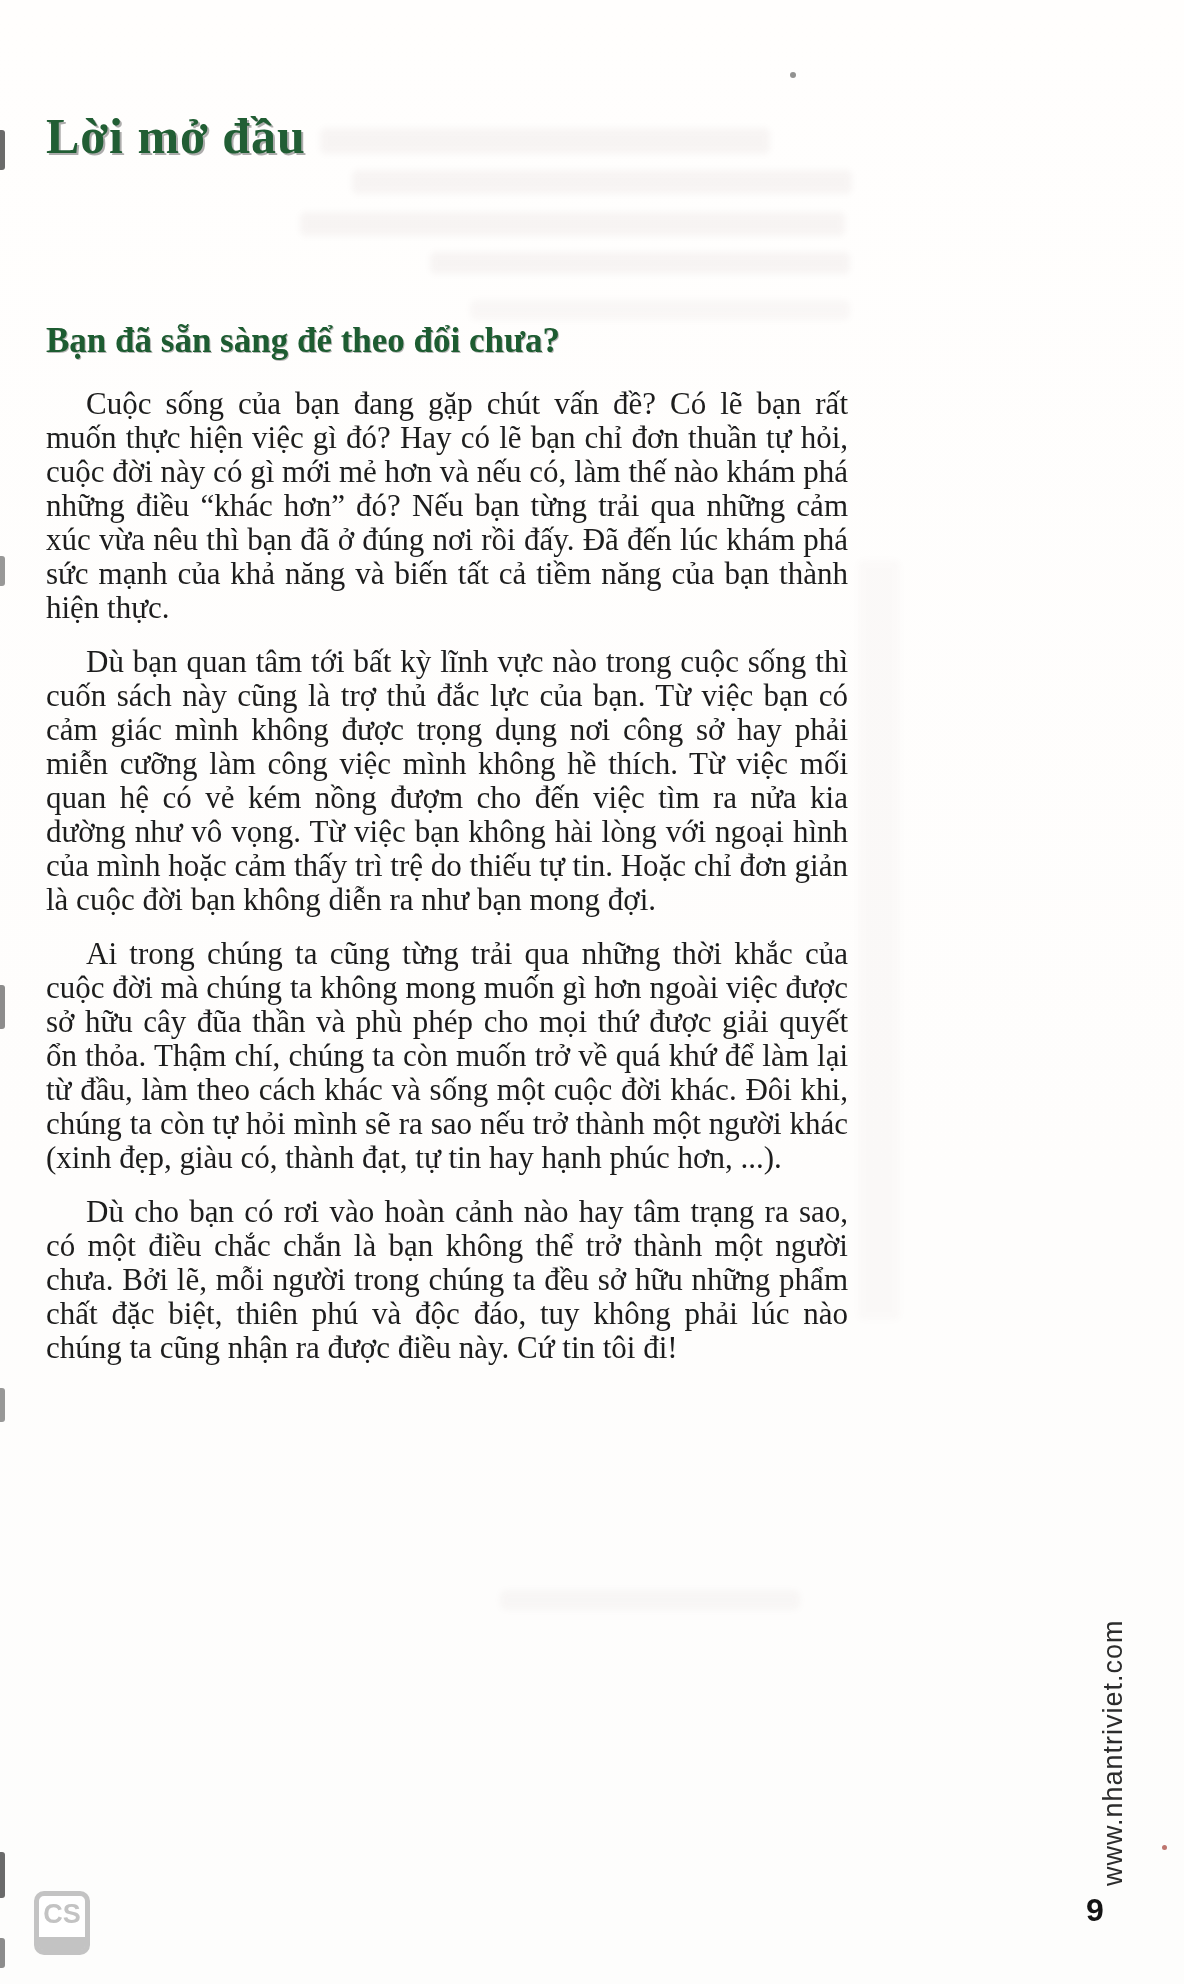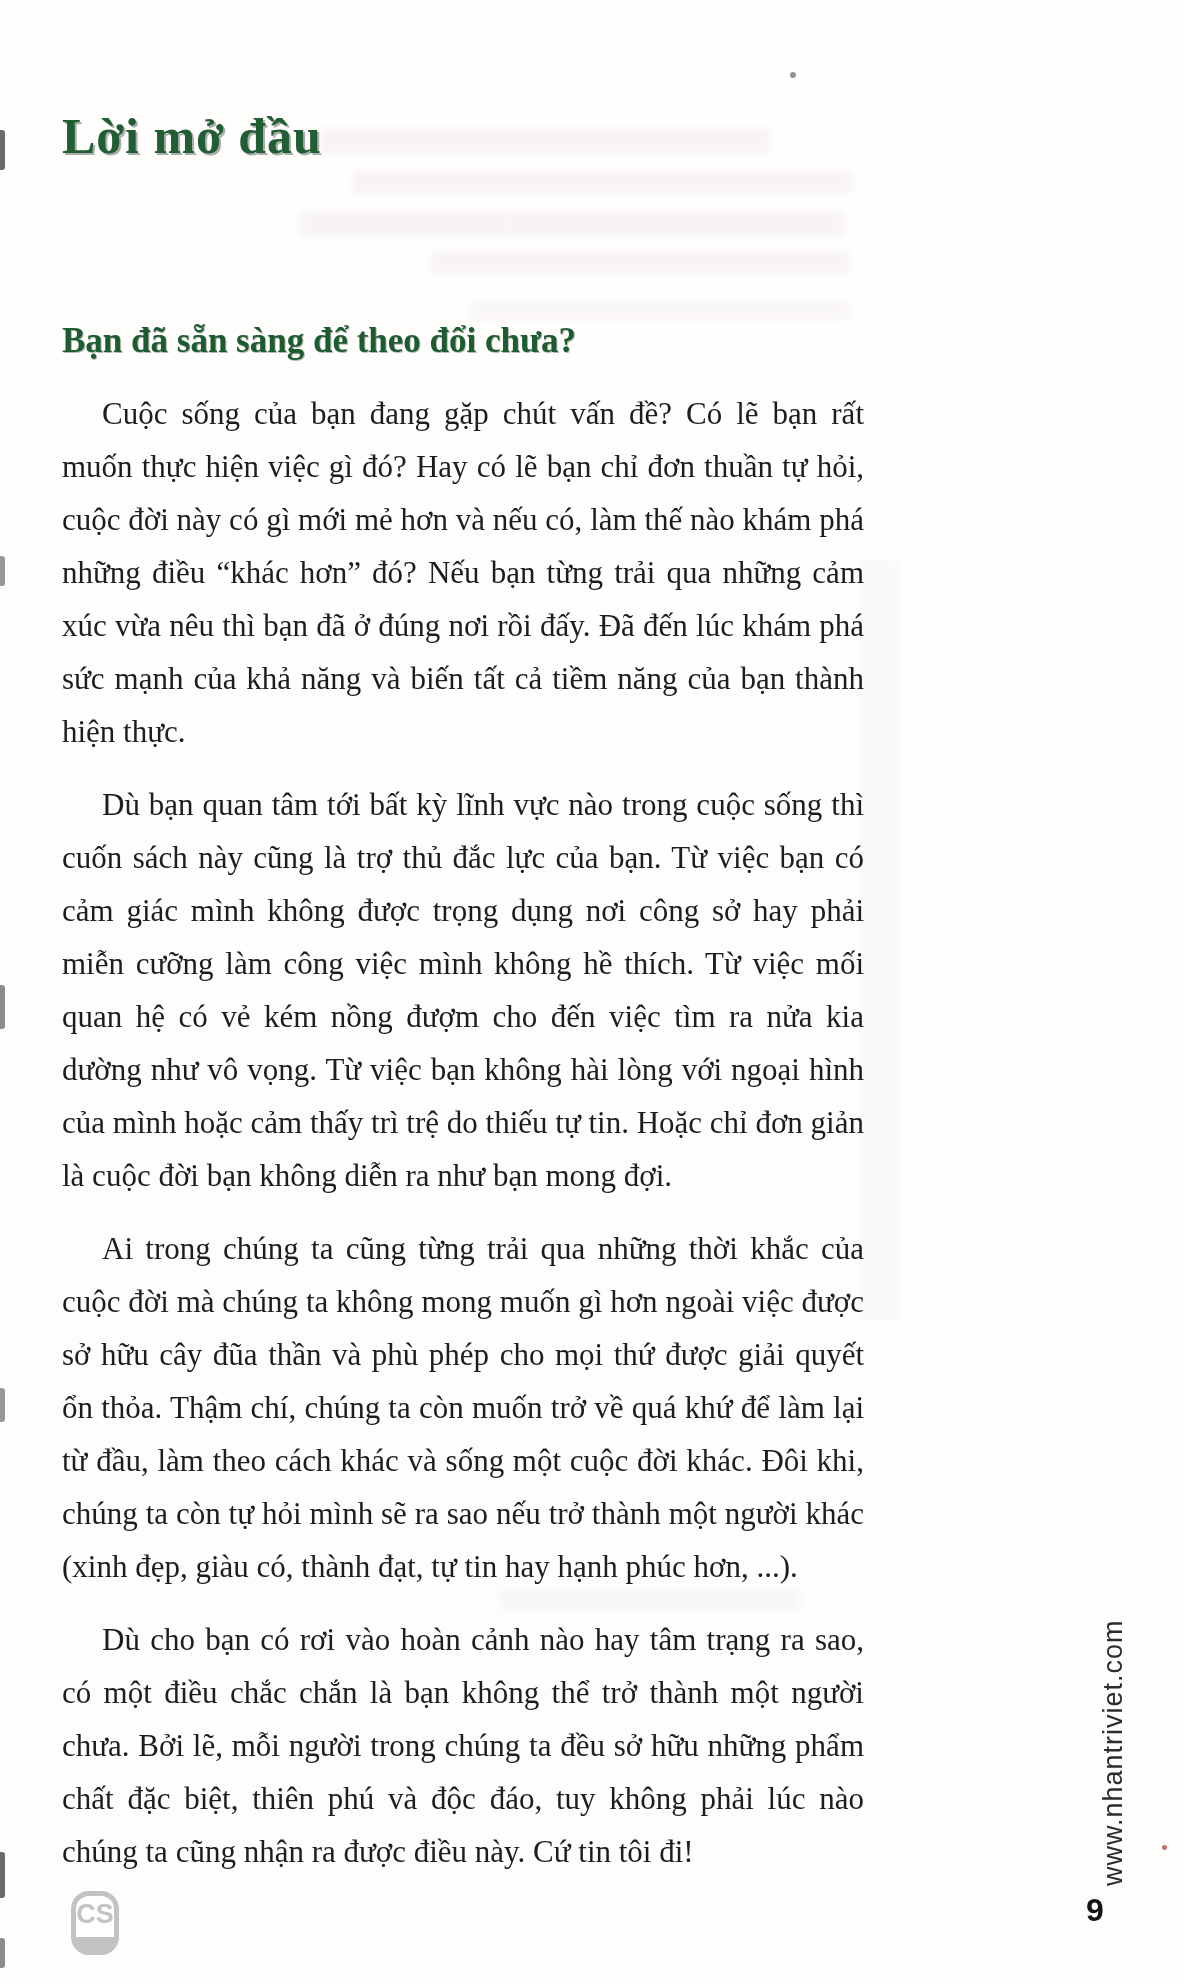--- a/index.html
+++ b/index.html
@@ -17,21 +17,21 @@
 
   
   .scan-page {
     position: absolute;
     inset: 0;
     background: linear-gradient(180deg, #fffefd 0%, #fefdfc 60%, #fdfdfc 100%);
   }
 
   .page-content {
     position: absolute;
-    left: 62px;
+    left: 46px;
     top: 104px;
     width: 802px;
   }
 
   .doc-title {
     margin: 0;
     font-size: 50px;
     font-weight: bold;
     line-height: 1.3;
     color: #215e34;
@@ -44,21 +44,21 @@
     font-size: 35px;
     font-weight: bold;
     line-height: 1.25;
     color: #1d5c31;
     text-shadow: 1px 1px 0 rgba(20, 20, 20, 0.3);
   }
 
   .body-paragraph {
     margin: 20px 0 0 0;
     font-size: 31px;
-    line-height: 53px;
+    line-height: 34px;
     color: #1d1d1d;
     text-align: justify;
     text-indent: 40px;
   }
   .body-paragraph:first-of-type {
     margin-top: 24px;
   }
 
   
   .website-vertical {
@@ -89,27 +89,26 @@
   .camscanner-watermark {
     position: absolute;
     left: 34px;
     top: 1891px;
     display: flex;
     align-items: center;
     gap: 24px;
   }
   .cs-logo {
     position: relative;
-    width: 48px;
+    width: 56px;
     height: 64px;
     box-sizing: border-box;
     border: 5px solid #c3c3c3;
-    border-radius: 18px;
+    border-radius: 10px;
     background: #ffffff;
-    margin-left: 37px;
   }
   .cs-logo-letters {
     position: absolute;
     top: 3px;
     left: 0;
     right: 0;
     text-align: center;
     font-family: "Liberation Sans", "DejaVu Sans", sans-serif;
     font-size: 27px;
     font-weight: bold;

